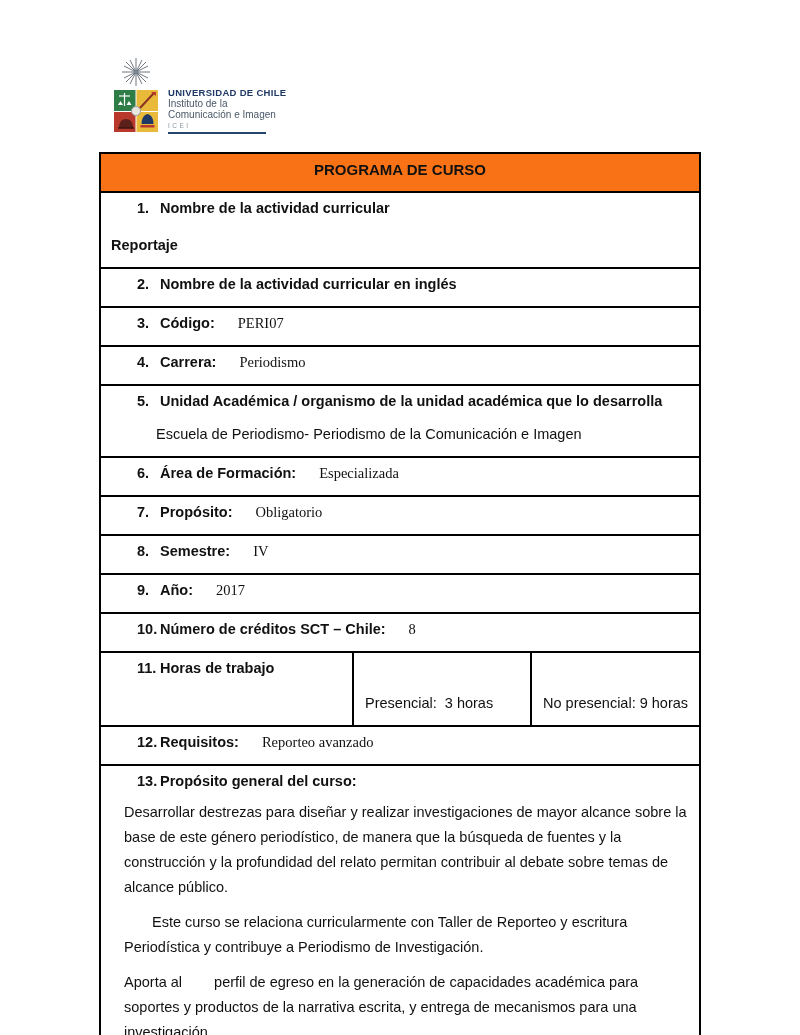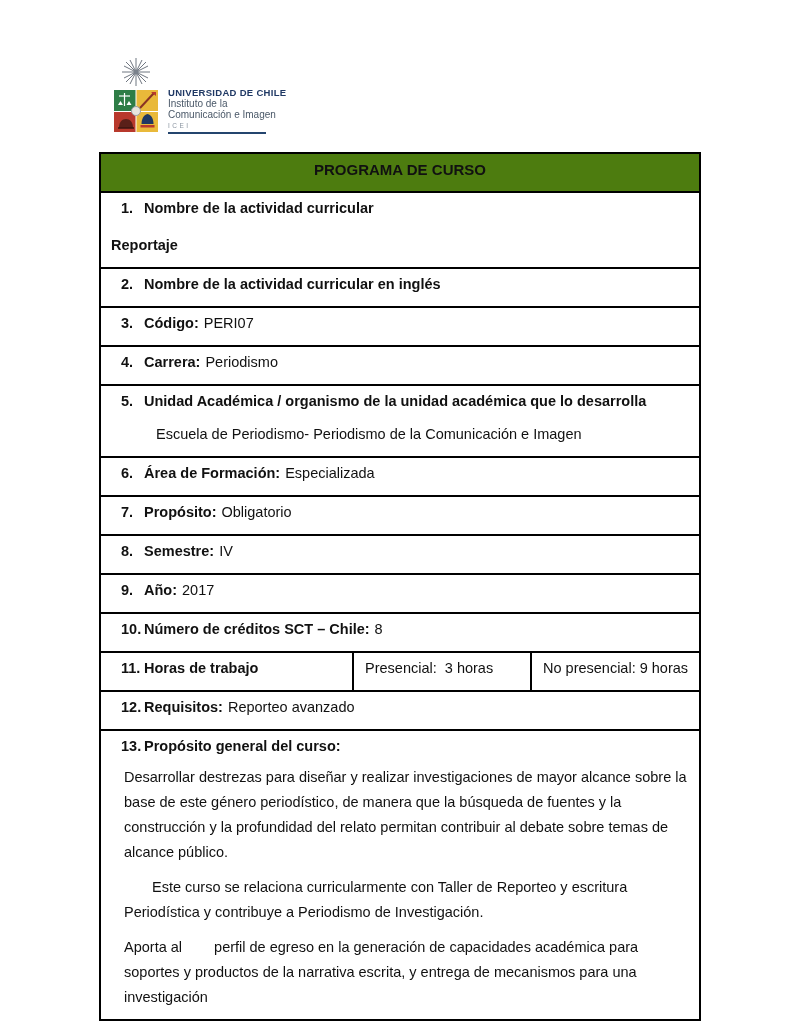--- a/index.html
+++ b/index.html
@@ -31,31 +31,31 @@
 
   
   table.course-table {
     position: absolute; left: 99px; top: 152px;
     width: 600px; table-layout: fixed;
     border-collapse: collapse;
     font-size: 14.5px; line-height: 17px;
   }
   table.course-table td { border: 2px solid #000000; vertical-align: top; }
   td.title-cell {
-    background: #4d7c0f;
+    background: #f97316;
     text-align: center; font-weight: bold; font-size: 15px;
     padding: 7px 0 13px;
   }
   td.c { padding: 7px 0 13px; }
-  .numline { padding-left: 20px; font-weight: bold; }
+  .numline { padding-left: 36px; font-weight: bold; }
   .num { display: inline-block; min-width: 23px; }
-  .val { font-weight: normal; margin-left: 5px; }
+  .val { font-weight: normal; margin-left: 23px; font-family: Liberation Serif, serif; }
   .plainline { padding-left: 10px; font-weight: bold; margin-top: 20px; }
   .subline { padding-left: 55px; margin-top: 16px; font-weight: normal; }
-  .cellpad { padding-left: 11px; padding-right: 6px; white-space: pre-wrap; }
+  .cellpad { padding-left: 11px; padding-right: 6px; white-space: pre-wrap; margin-top: 35px; }
   .para { margin: 10px 10px 0 23px; line-height: 25px; font-weight: normal; }
   .para .b { font-weight: normal; margin-left: 28px; }
   td.purpose-cell { padding-bottom: 9px; }
 </style>
 </head>
 <body>
 
 <div class="page">
 
   <div class="logo">

